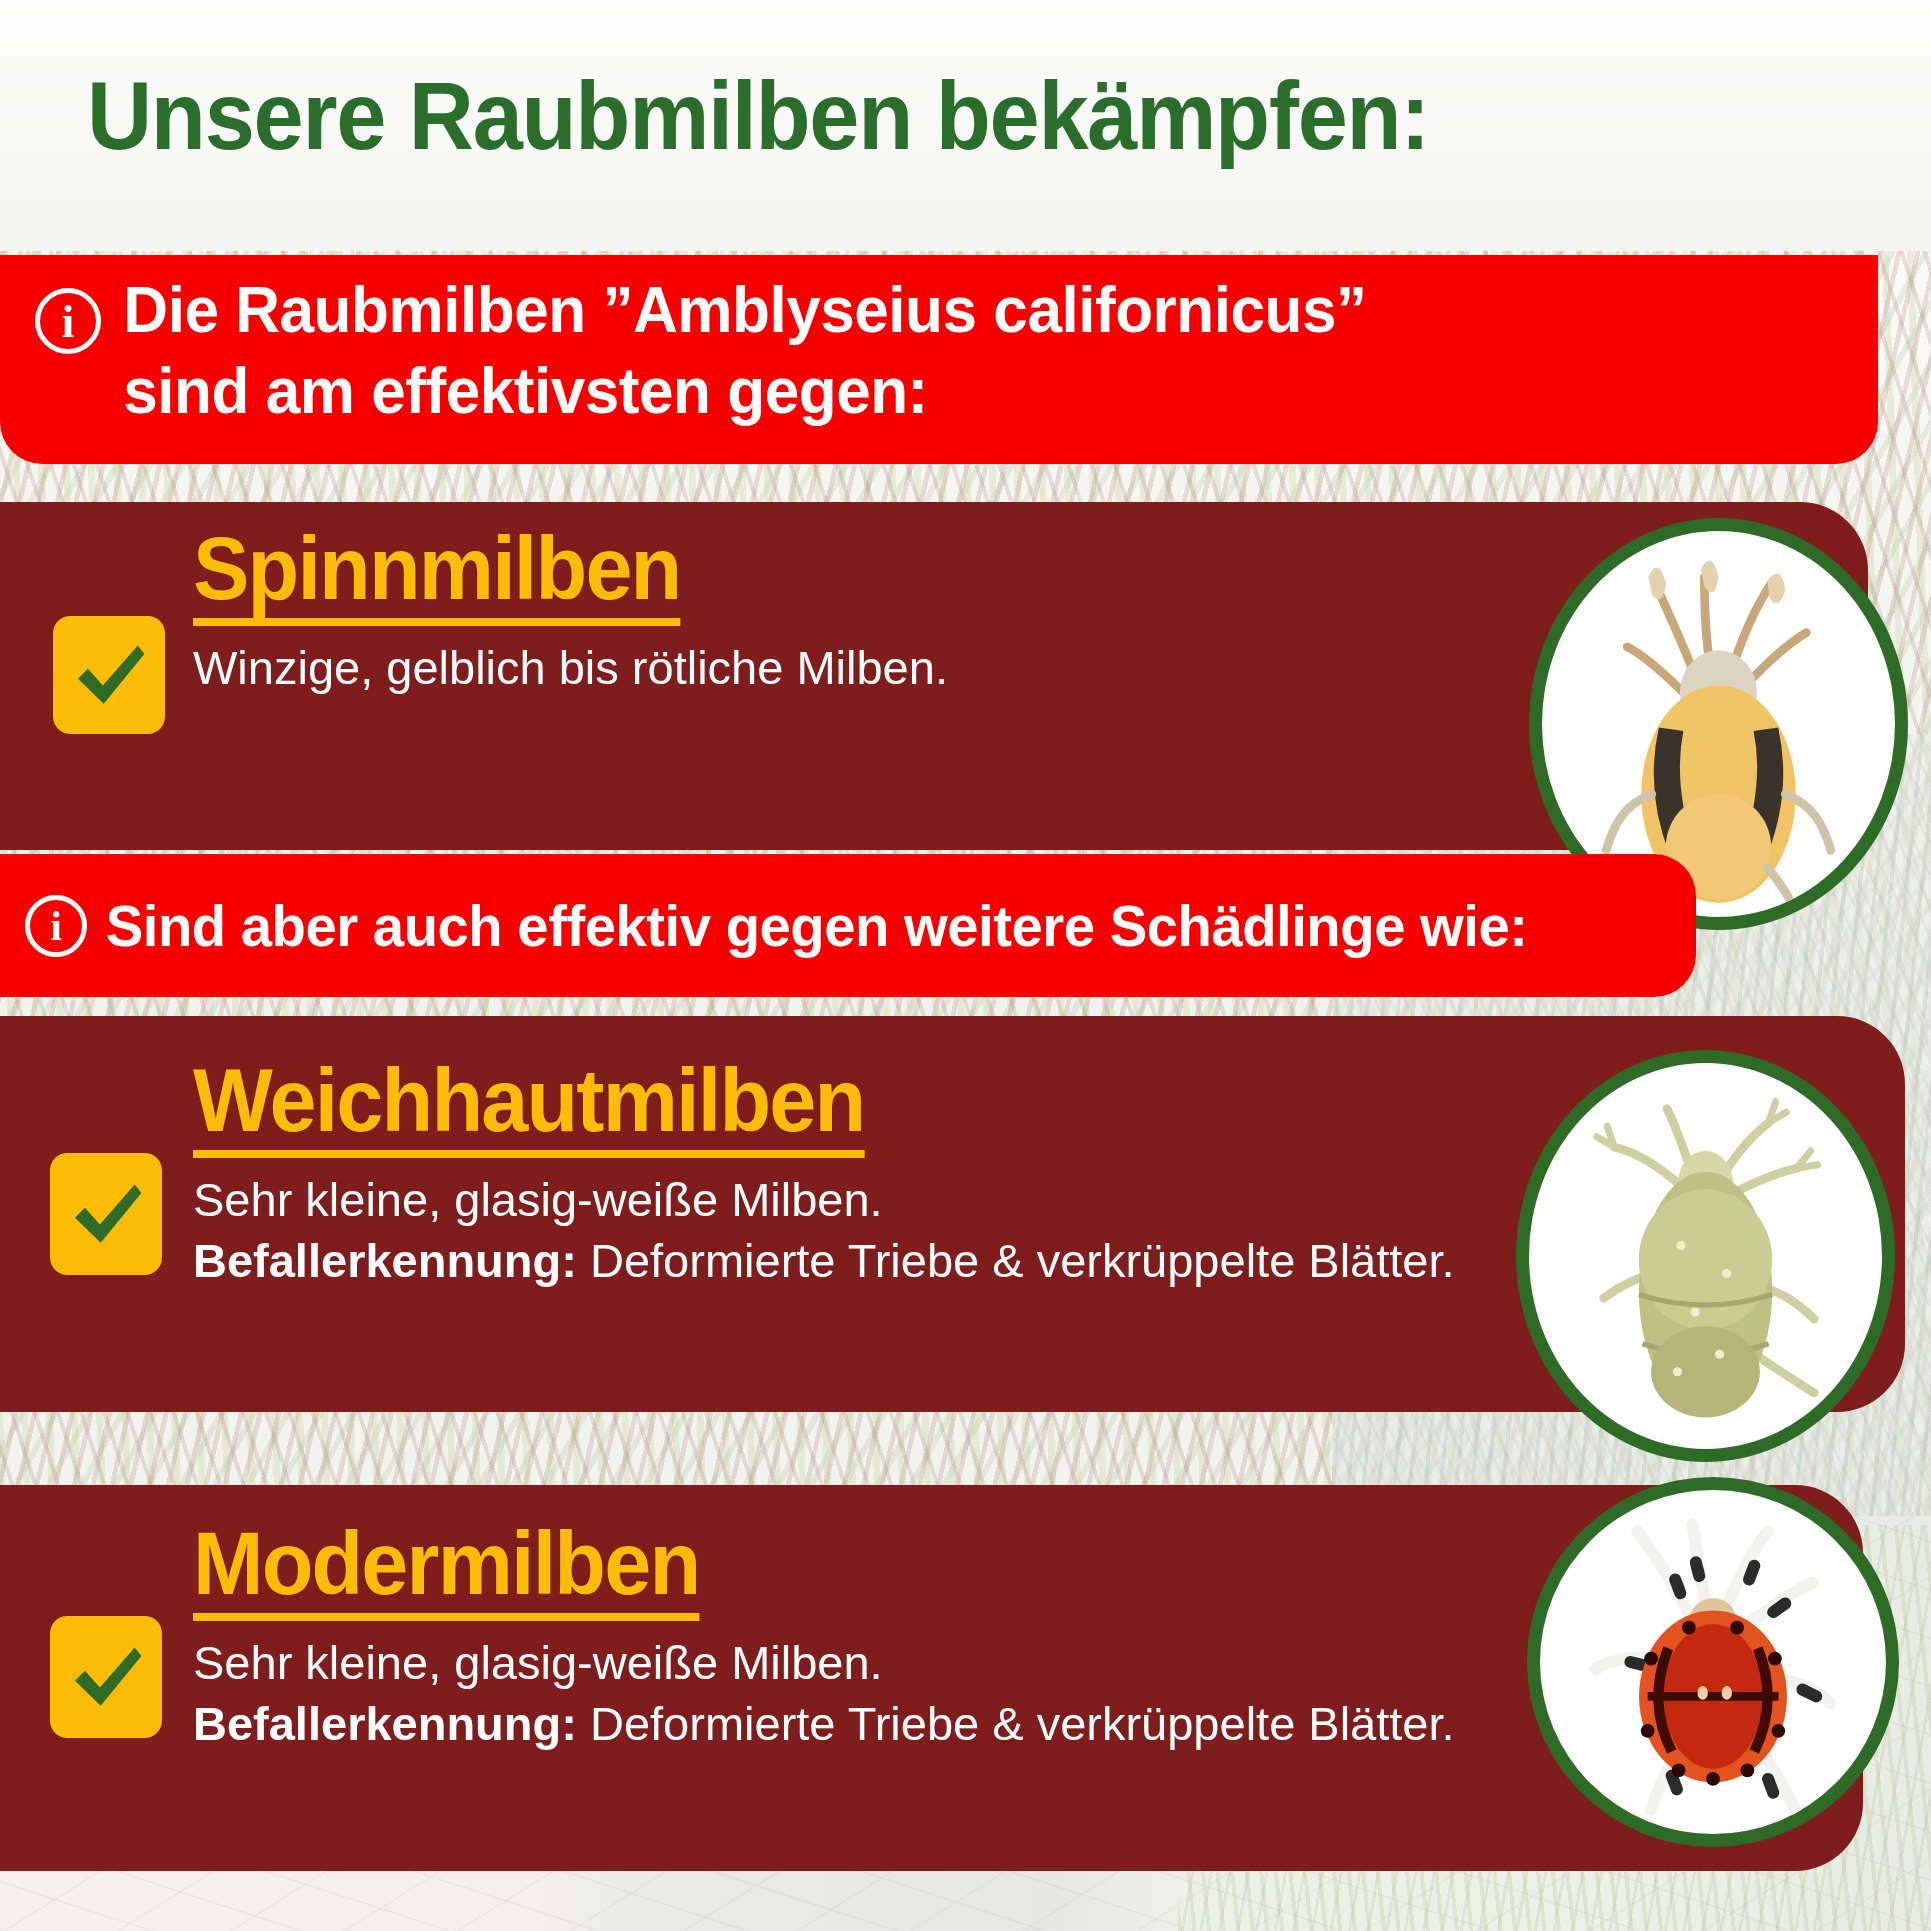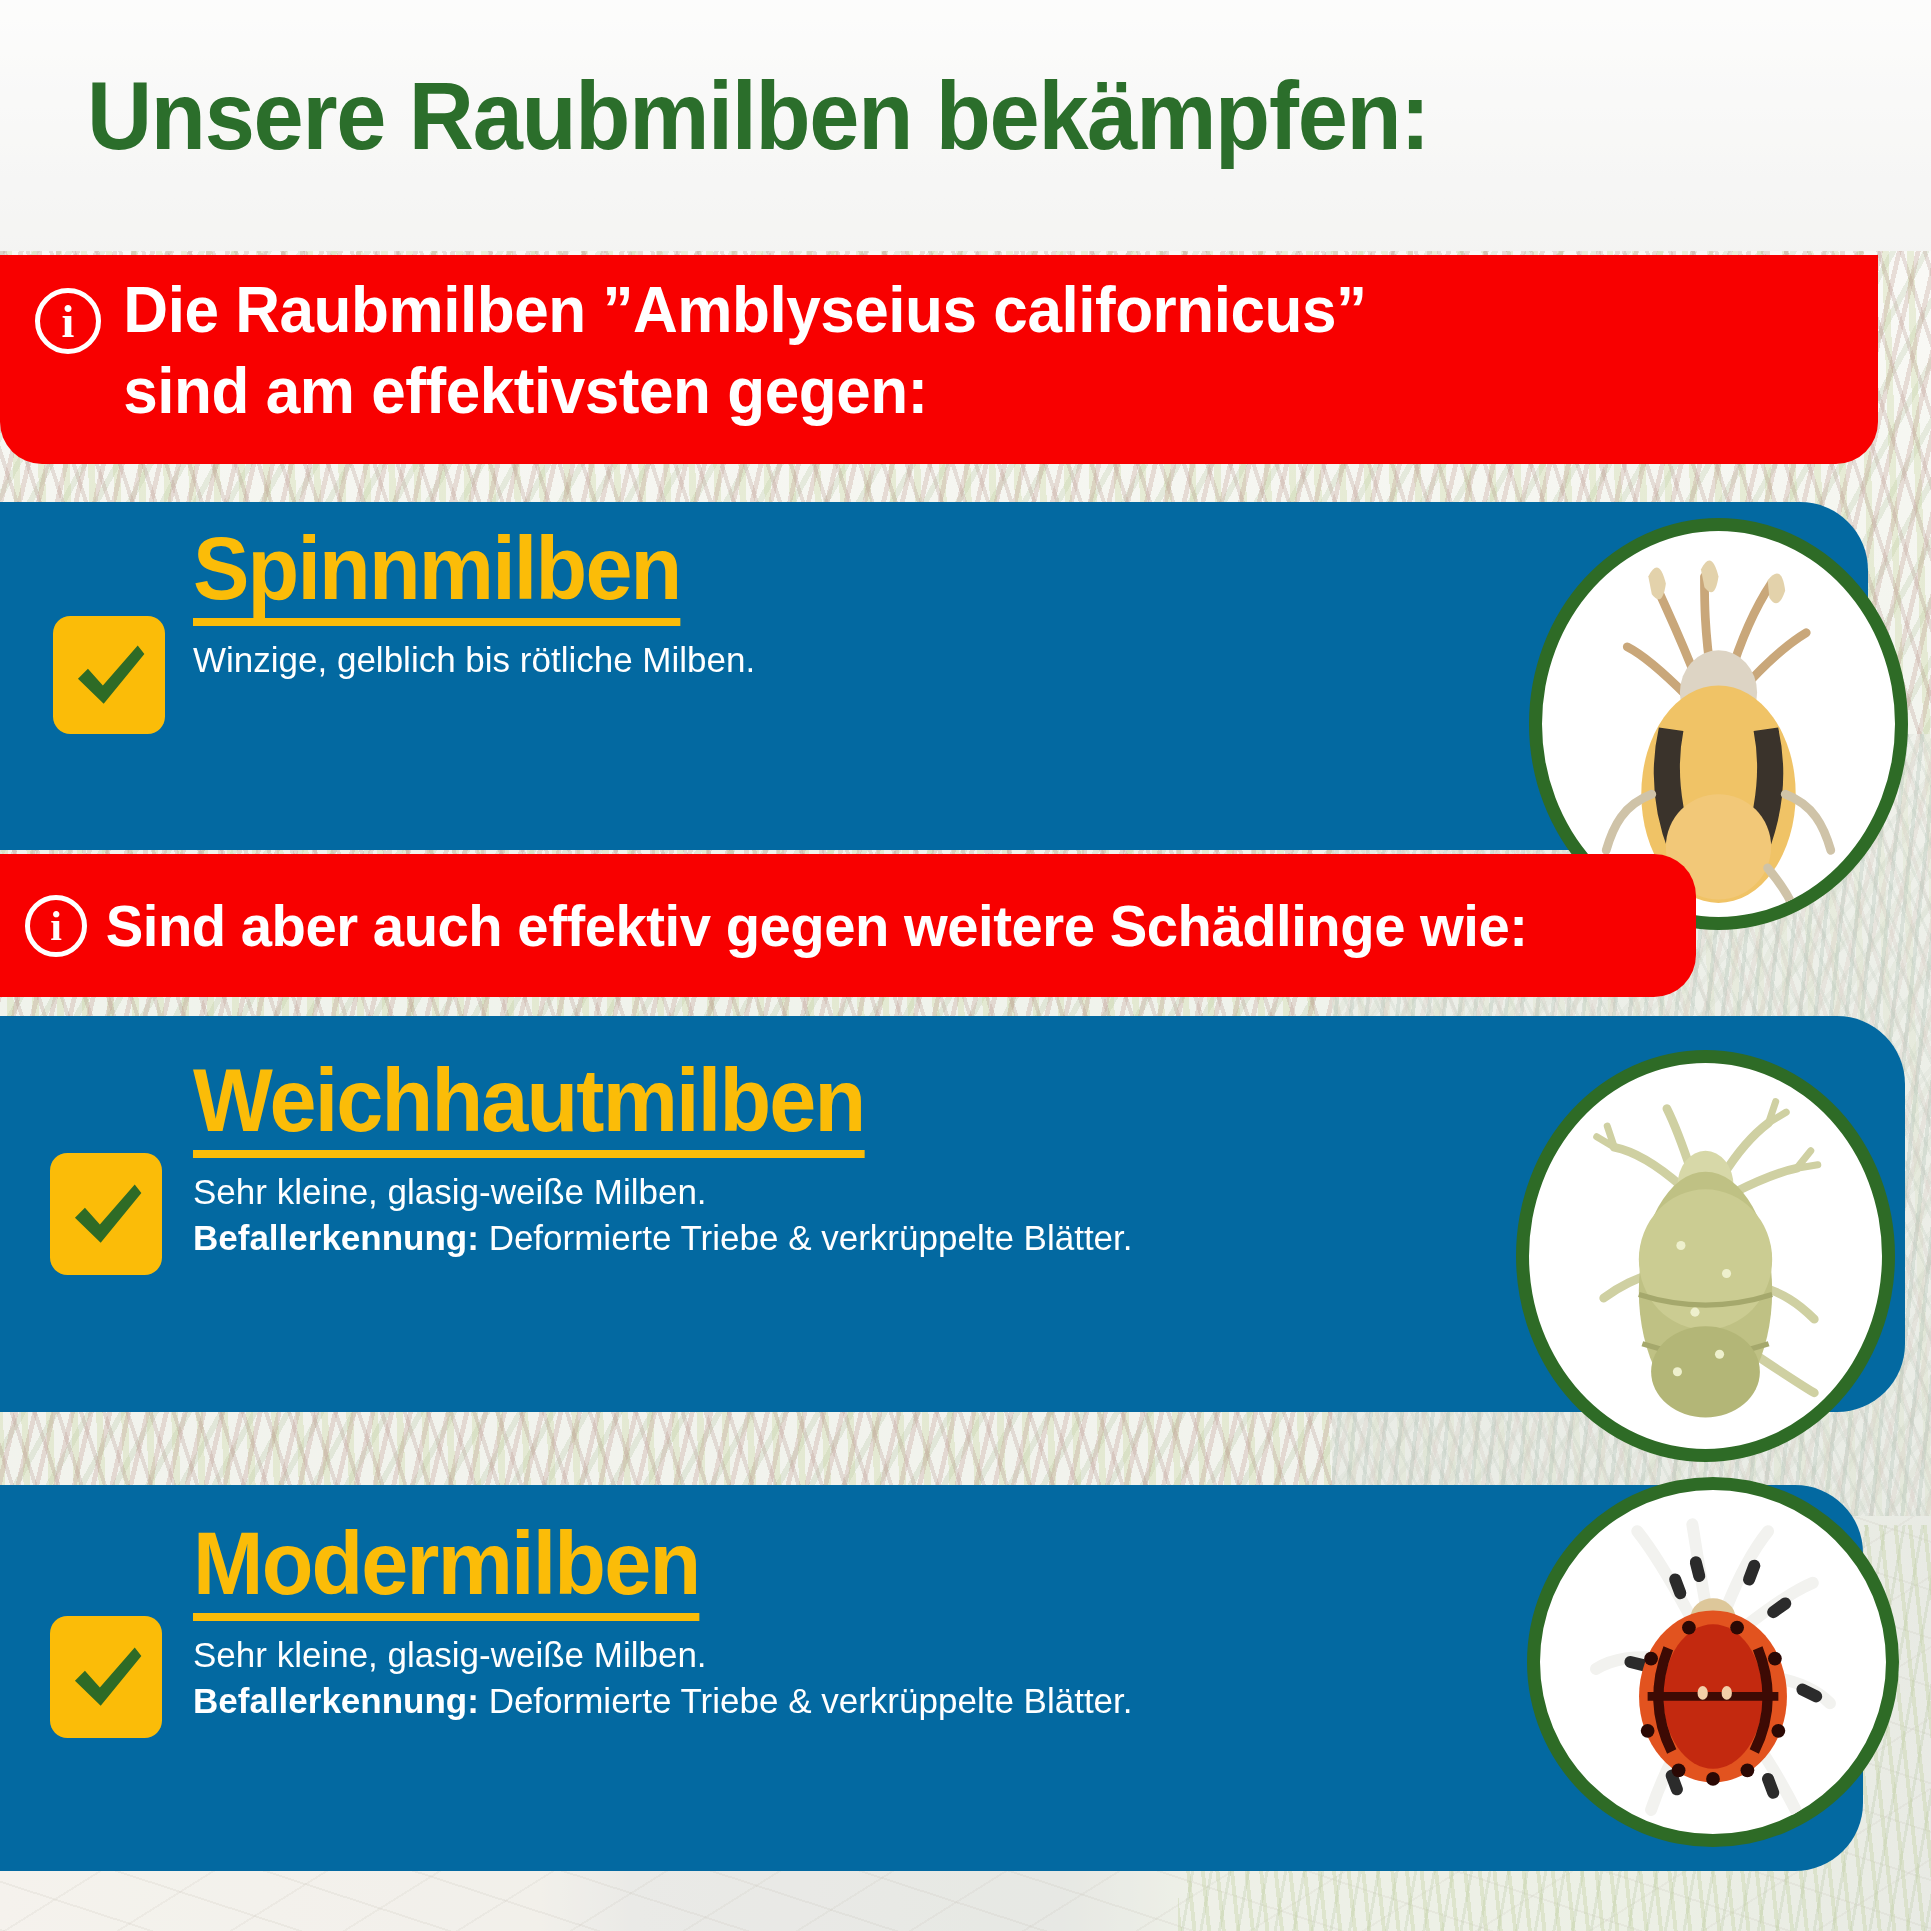--- a/index.html
+++ b/index.html
@@ -71,21 +71,21 @@
   }
   .b1 .info-ico{width:56px;height:56px;margin:33px 0 0 35px;font-size:46px;}
   .b2 .info-ico{width:52px;height:52px;margin-left:25px;font-size:42px;}
 
   .redtxt{font-weight:bold;letter-spacing:-0.5px;}
   .b1 .redtxt{font-size:64px;line-height:1.26;padding:15.4px 0 0 23px;transform:scaleX(.97);transform-origin:left top;}
   .b2 .redtxt{font-size:58px;line-height:1;padding-left:19.3px;white-space:nowrap;transform:scaleX(.97);transform-origin:left center;}
 
   
   .card{
-    position:absolute;left:0;background:#0369a1;
+    position:absolute;left:0;background:#7f1d1d;
     border-radius:0 68px 68px 0;
   }
   .card.c1{top:502px;width:1868px;height:348px;}
   .card.c2{top:1016px;width:1863px;height:396px;padding-left:42px;}
   .card.c3{top:1437px;width:1863px;height:386px;margin-top:48px;}
 
   .check{
     position:absolute;background:#FBBC08;border-radius:17.4px;
     display:flex;align-items:center;justify-content:center;
   }
@@ -98,21 +98,21 @@
   .cardtitle{
     display:inline-block;color:#FBBC08;font-weight:bold;
     font-size:89px;line-height:1.02;letter-spacing:-1.9px;
     border-bottom:8.7px solid #FBBC08;padding-bottom:3.9px;
     transform:scaleX(.95);transform-origin:left top;
   }
   .c1 .cardbody{top:21px;}
   .c2 .cardbody{top:39px;}
   .c3 .cardbody{top:33px;}
 
-  .cardlines{color:#fff;font-size:35px;line-height:1.30;margin-top:11.6px;max-width:1332px;}
+  .cardlines{color:#fff;font-size:47px;line-height:1.30;margin-top:11.6px;max-width:1332px;}
   .cardlines b{font-weight:bold;}
   .c1 .cardlines{max-width:1062px;}
 
   
   .bubble{
     position:absolute;background:#fff;border:13.5px solid #2E6B26;
     border-radius:50%;overflow:hidden;
   }
   .bub1{left:1529px;top:518px;width:353px;height:386px;}
   .bub2{left:1516px;top:1050px;width:353px;height:386px;}

